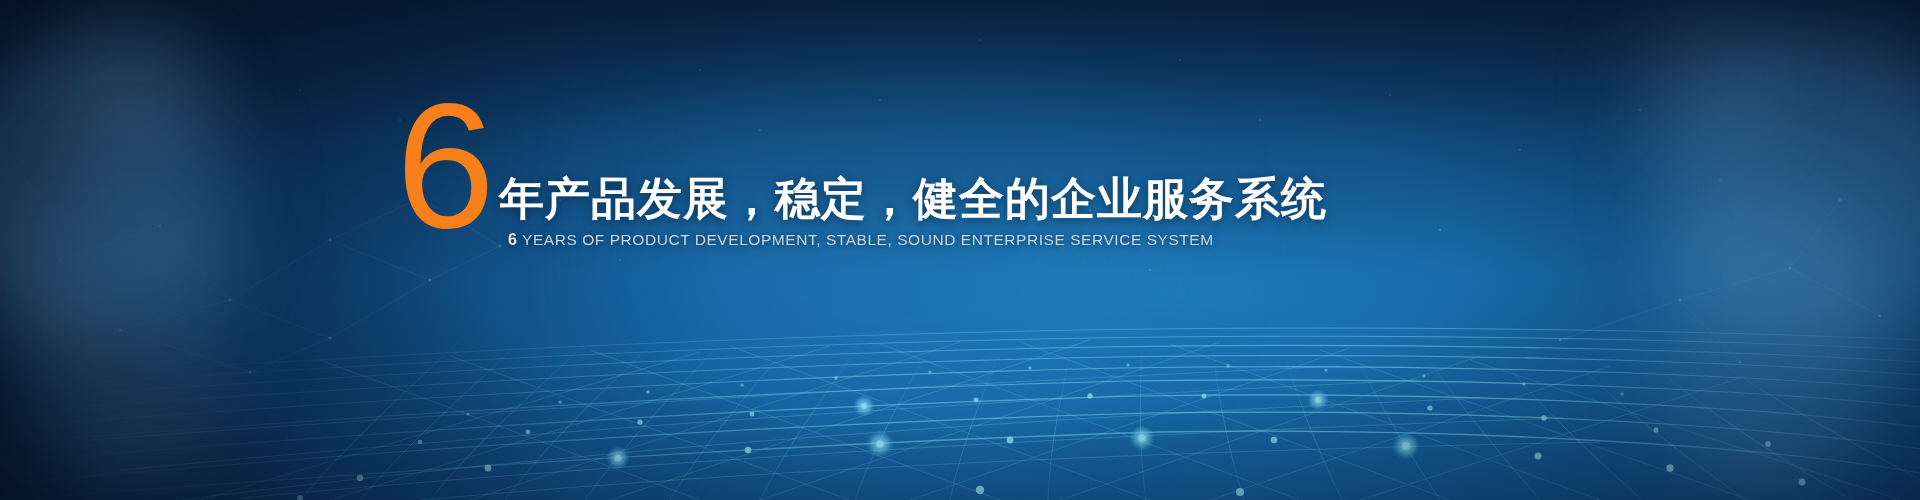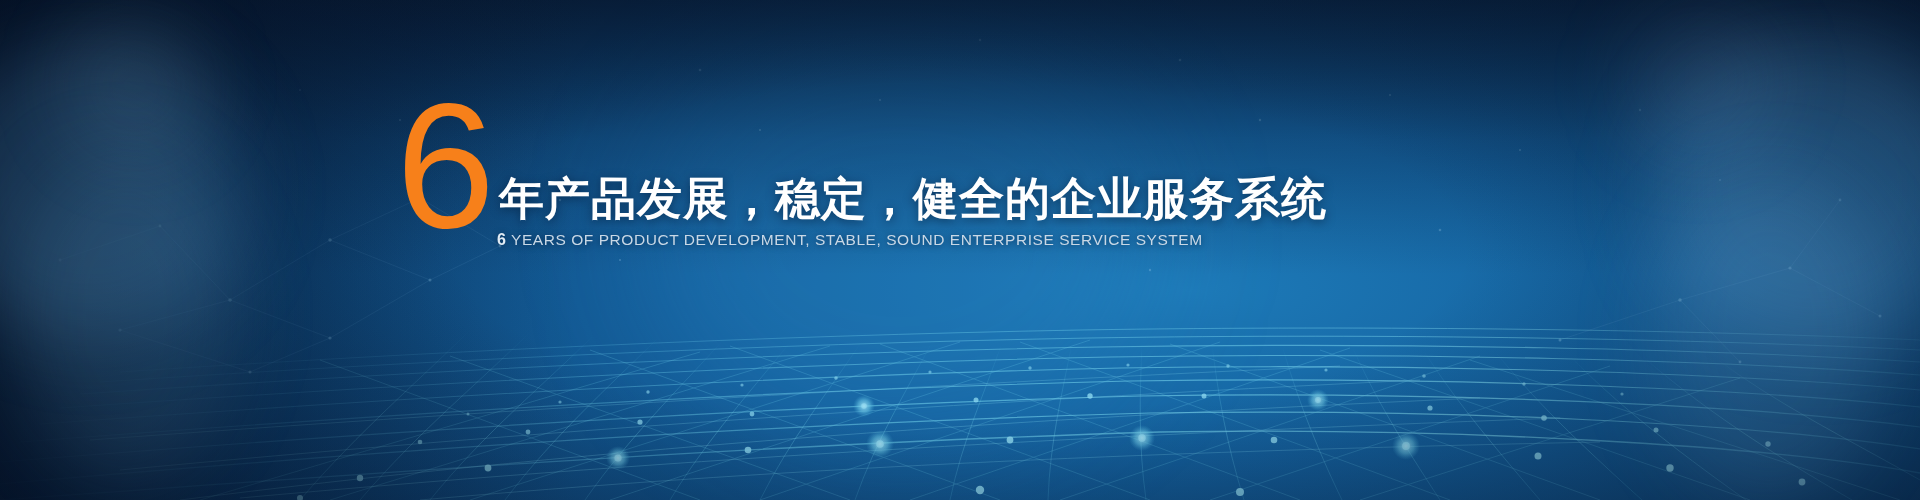--- a/index.html
+++ b/index.html
@@ -76,21 +76,21 @@
     color:#ffffff;
     letter-spacing:1px;
     line-height:1;
     padding-bottom:22px;
     white-space:nowrap;
     text-shadow:0 2px 10px rgba(3,20,45,.55);
     margin-top:18px;
   }
   .subtitle{
     position:absolute;
-    left:497px;top:231px;
+    left:508px;top:231px;
     font-family:"Liberation Sans","DejaVu Sans",sans-serif;
     font-size:15.5px;
     font-weight:400;
     color:#c9d8e6;
     letter-spacing:.55px;
     white-space:nowrap;
     pointer-events:auto;
     text-shadow:0 1px 6px rgba(3,20,45,.6);
   }
   .subtitle .lead{

